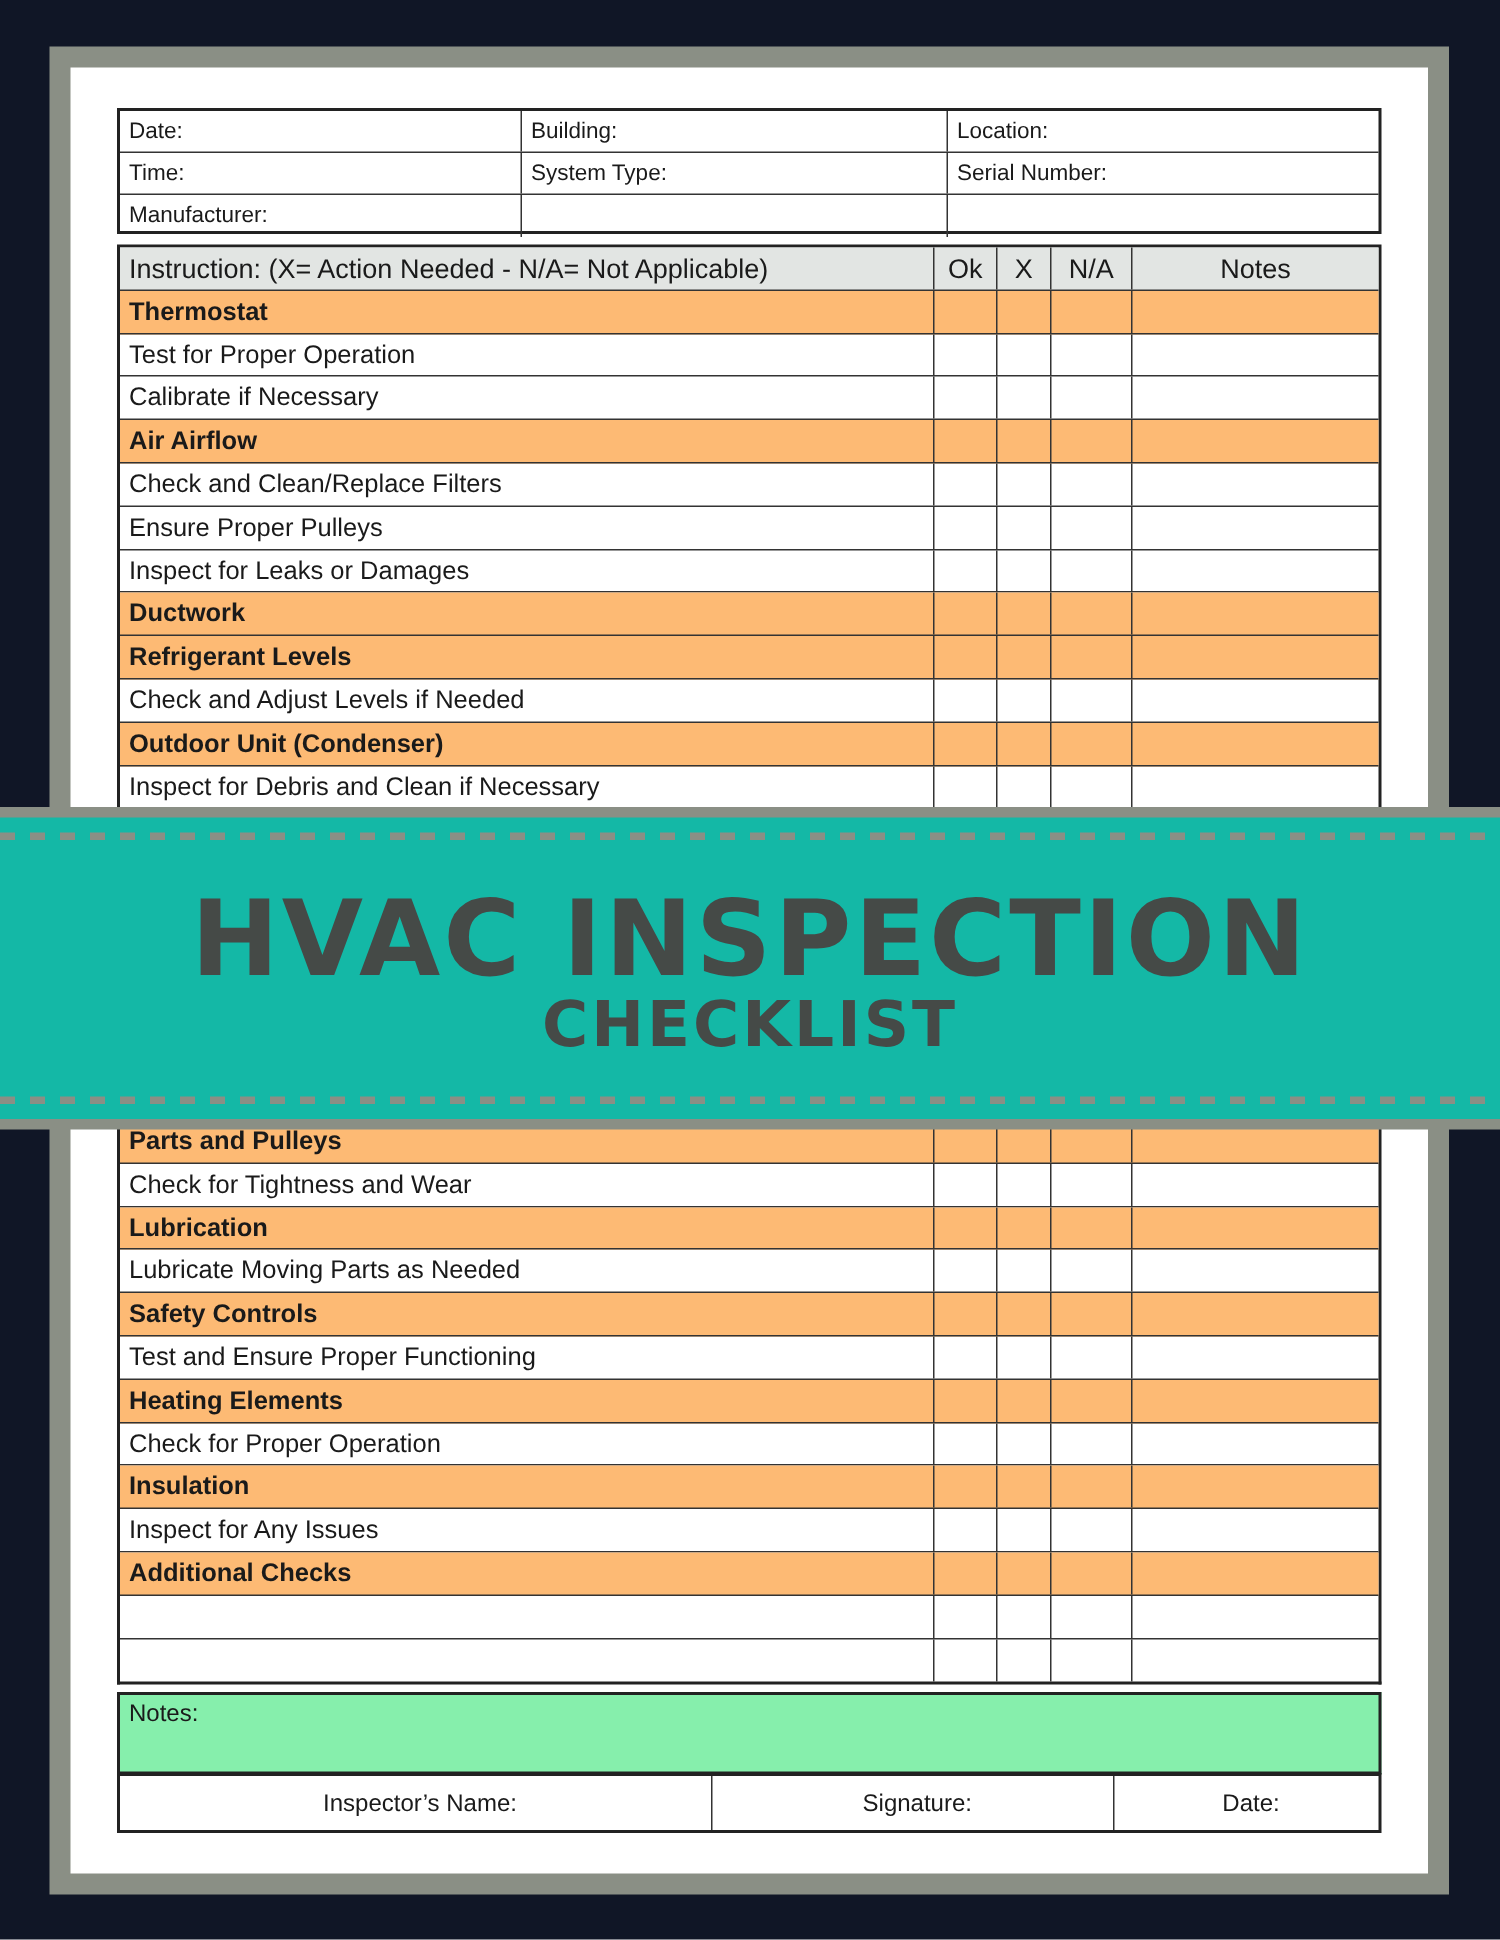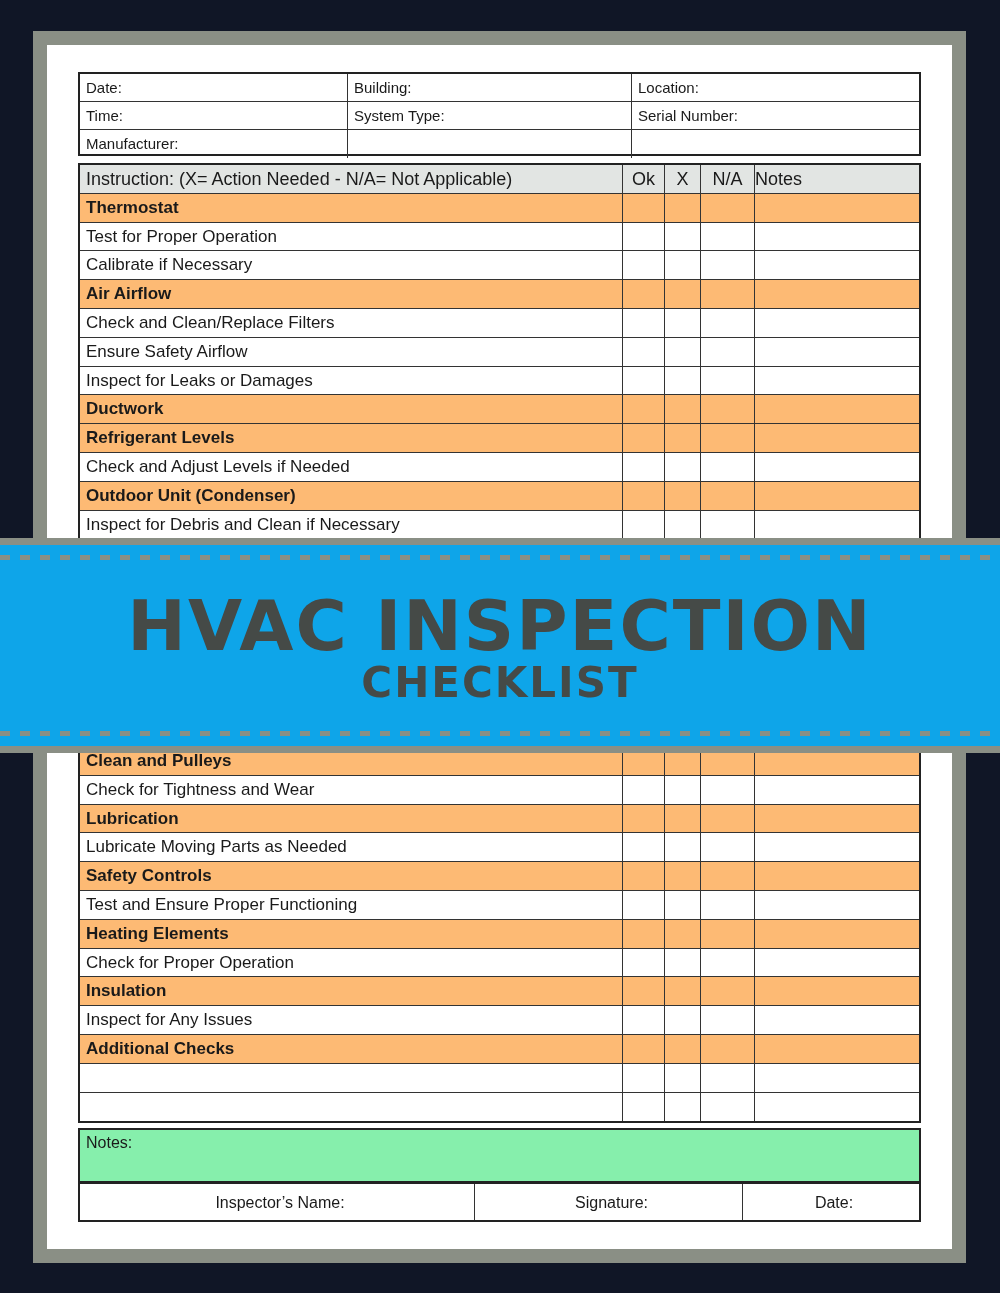--- a/index.html
+++ b/index.html
@@ -36,21 +36,21 @@
   }
   .check .tr { position:relative; height:28.8px; border-bottom:1.5px solid #333; box-sizing:border-box; }
   .check .tr:last-child { border-bottom:none; }
   .check .tr.head { background:#e2e5e3; }
   .check .tr.section { background:#fdba74; }
   .check .td { position:absolute; top:0; height:100%; box-sizing:border-box; font-size:17px; line-height:28px; white-space:nowrap; overflow:hidden; }
   .check .t-instr { left:0; width:543px; padding-left:6px; border-right:1.5px solid #333; }
   .check .t-ok { left:543px; width:42px; border-right:1.5px solid #333; text-align:center; }
   .check .t-x { left:585px; width:36px; border-right:1.5px solid #333; text-align:center; }
   .check .t-na { left:621px; width:54px; border-right:1.5px solid #333; text-align:center; }
-  .check .t-notes { left:675px; right:0; }
+  .check .t-notes { left:675px; right:0; text-align:center; }
   .check .section .t-instr { font-weight:bold; }
   .check .head .td { font-size:18px; }
 
   
   .notes {
     position:absolute; left:78px; top:1128px; width:843px; height:55px;
     background:#86efac; border:2px solid #222; box-sizing:border-box;
     font-size:16px; padding:4px 6px;
   }
   .sig {
@@ -62,21 +62,21 @@
   .sig .s2 { left:395px; width:268px; border-right:1.5px solid #333; }
   .sig .s3 { left:663px; right:0; }
 
   
   .banner {
     position:absolute; left:0; top:538px; width:1000px; height:215px;
     background:#8a8f85;
   }
   .banner-inner {
     position:absolute; left:0; right:0; top:7px; bottom:7px;
-    background:#0ea5e9;
+    background:#14b8a6;
   }
   .dash {
     position:absolute; left:0; right:0; height:5px;
     background:repeating-linear-gradient(90deg, #8a8f85 0 10px, transparent 10px 20px);
   }
   .dash.top { top:10px; }
   .dash.bottom { bottom:10px; }
   .title {
     position:absolute; left:0; right:0; top:40px; text-align:center;
     font-weight:900; font-size:70px; letter-spacing:2px; color:#454a47;
@@ -151,21 +151,21 @@
         <div class="td t-notes"></div>
       </div>
       <div class="tr">
         <div class="td t-instr">Check and Clean/Replace Filters</div>
         <div class="td t-ok"></div>
         <div class="td t-x"></div>
         <div class="td t-na"></div>
         <div class="td t-notes"></div>
       </div>
       <div class="tr">
-        <div class="td t-instr">Ensure Safety Airflow</div>
+        <div class="td t-instr">Ensure Proper Pulleys</div>
         <div class="td t-ok"></div>
         <div class="td t-x"></div>
         <div class="td t-na"></div>
         <div class="td t-notes"></div>
       </div>
       <div class="tr">
         <div class="td t-instr">Inspect for Leaks or Damages</div>
         <div class="td t-ok"></div>
         <div class="td t-x"></div>
         <div class="td t-na"></div>
@@ -205,21 +205,21 @@
         <div class="td t-x"></div>
         <div class="td t-na"></div>
         <div class="td t-notes"></div>
       </div>
     </div>
 </div>
 
 <div class="check" style="top:747px; border-top:none;">
   <div id="lower-rows">
       <div class="tr section">
-        <div class="td t-instr">Clean and Pulleys</div>
+        <div class="td t-instr">Parts and Pulleys</div>
         <div class="td t-ok"></div>
         <div class="td t-x"></div>
         <div class="td t-na"></div>
         <div class="td t-notes"></div>
       </div>
       <div class="tr">
         <div class="td t-instr">Check for Tightness and Wear</div>
         <div class="td t-ok"></div>
         <div class="td t-x"></div>
         <div class="td t-na"></div>

